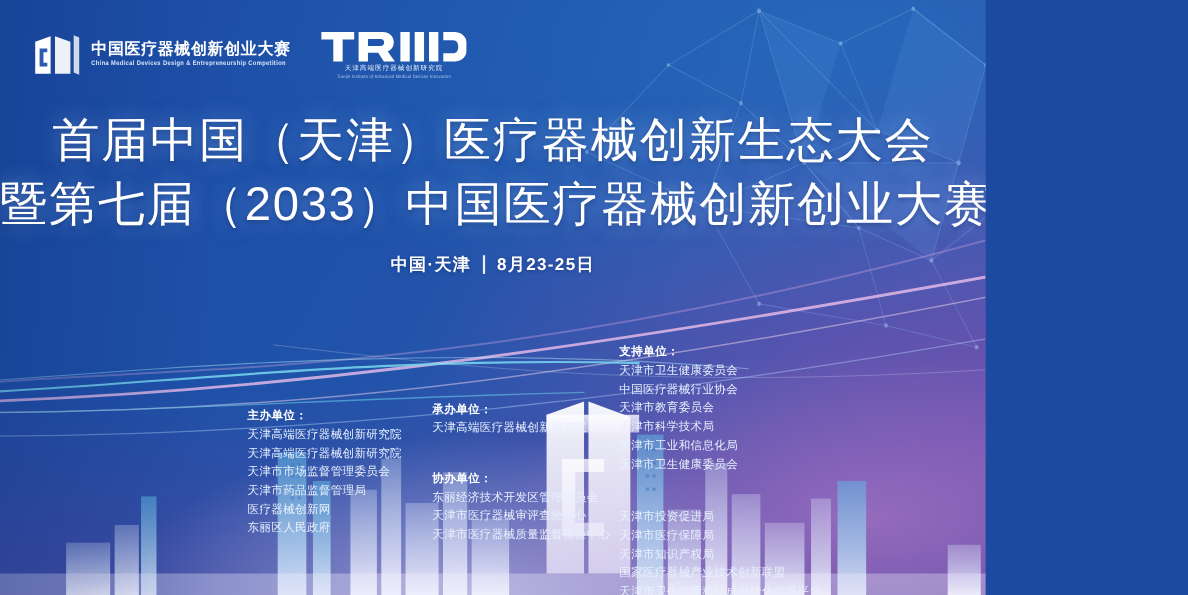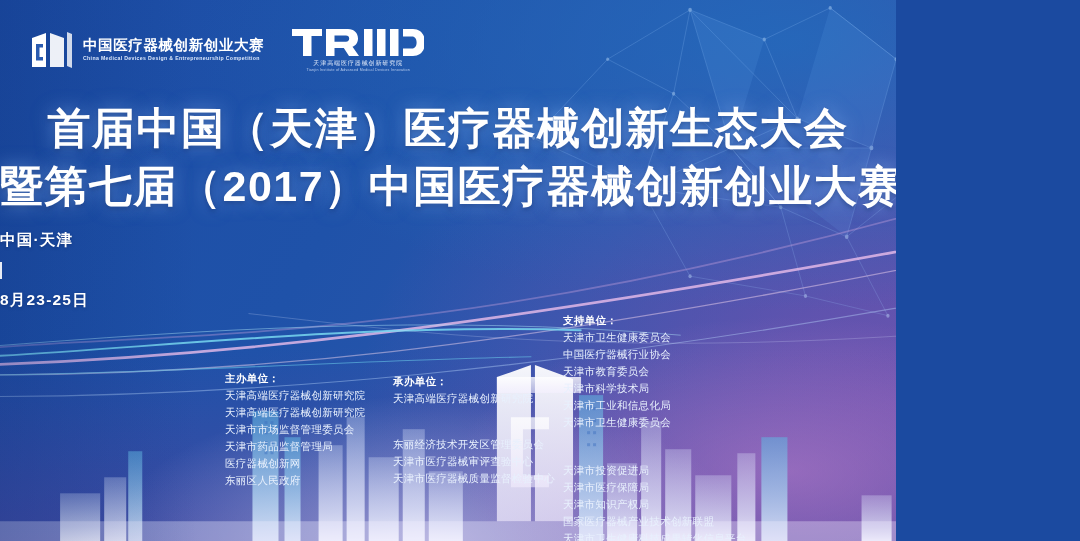--- a/index.html
+++ b/index.html
@@ -67,31 +67,30 @@
     white-space:nowrap; line-height:1; transform:scaleY(1.2);
   }
 
   
   .titles {
     position:absolute; top:99px; left:0; right:0;
     text-align:center; z-index:5;
   }
   .title-line {
     color:#ffffff;
-    font-size:43px; font-weight:bold;
+    font-size:43px; font-weight:normal;
     letter-spacing:1.5px; line-height:1.35;
     text-shadow:0 0 18px rgba(150,195,255,.55), 0 2px 5px rgba(10,35,95,.55);
     white-space:nowrap;
   }
 
   .meta {
     position:absolute; top:230px; left:0; right:0;
-    display:flex; justify-content:center; align-items:flex-start; gap:11px;
+    display:flex; justify-content:center; align-items:center; gap:11px;
     z-index:5;
-    flex-direction:column;
   }
   .meta-text {
     color:#ffffff; font-size:15.5px; font-weight:bold;
     letter-spacing:1.2px; white-space:nowrap;
     text-shadow:0 1px 3px rgba(10,35,95,.5);
   }
   .meta-div { width:1.5px; height:17px; background:rgba(255,255,255,.9); }
 
   
   .orgs {
@@ -270,21 +269,21 @@
         </g>
       </svg>
       <div class="triid-cn">天津高端医疗器械创新研究院</div>
       <div class="triid-en">Tianjin Institute of Advanced Medical Devices Innovation</div>
     </div>
 
   </div>
 
   <div class="titles">
     <div class="title-line">首届中国（天津）医疗器械创新生态大会</div>
-    <div class="title-line">暨第七届（2017）中国医疗器械创新创业大赛</div>
+    <div class="title-line">暨第七届（2033）中国医疗器械创新创业大赛</div>
   </div>
 
   <div class="meta">
     <span class="meta-text">中国·天津</span>
     <span class="meta-div"></span>
     <span class="meta-text">8月23-25日</span>
   </div>
 
   <div class="orgs">
 
@@ -299,20 +298,21 @@
         <div class="org-item">东丽区人民政府</div>
       </div>
     </div>
 
     <div class="org-col c2">
       <div class="org-block">
         <div class="org-head">承办单位：</div>
         <div class="org-item">天津高端医疗器械创新研究院</div>
       </div>
       <div class="org-block">
+        <div class="org-head">协办单位：</div>
         <div class="org-item">东丽经济技术开发区管理委员会</div>
         <div class="org-item">天津市医疗器械审评查验中心</div>
         <div class="org-item">天津市医疗器械质量监督检验中心</div>
       </div>
     </div>
 
     <div class="org-col c3">
       <div class="sub-col">
         <div class="org-head">支持单位：</div>
         <div class="org-item">天津市卫生健康委员会</div>

